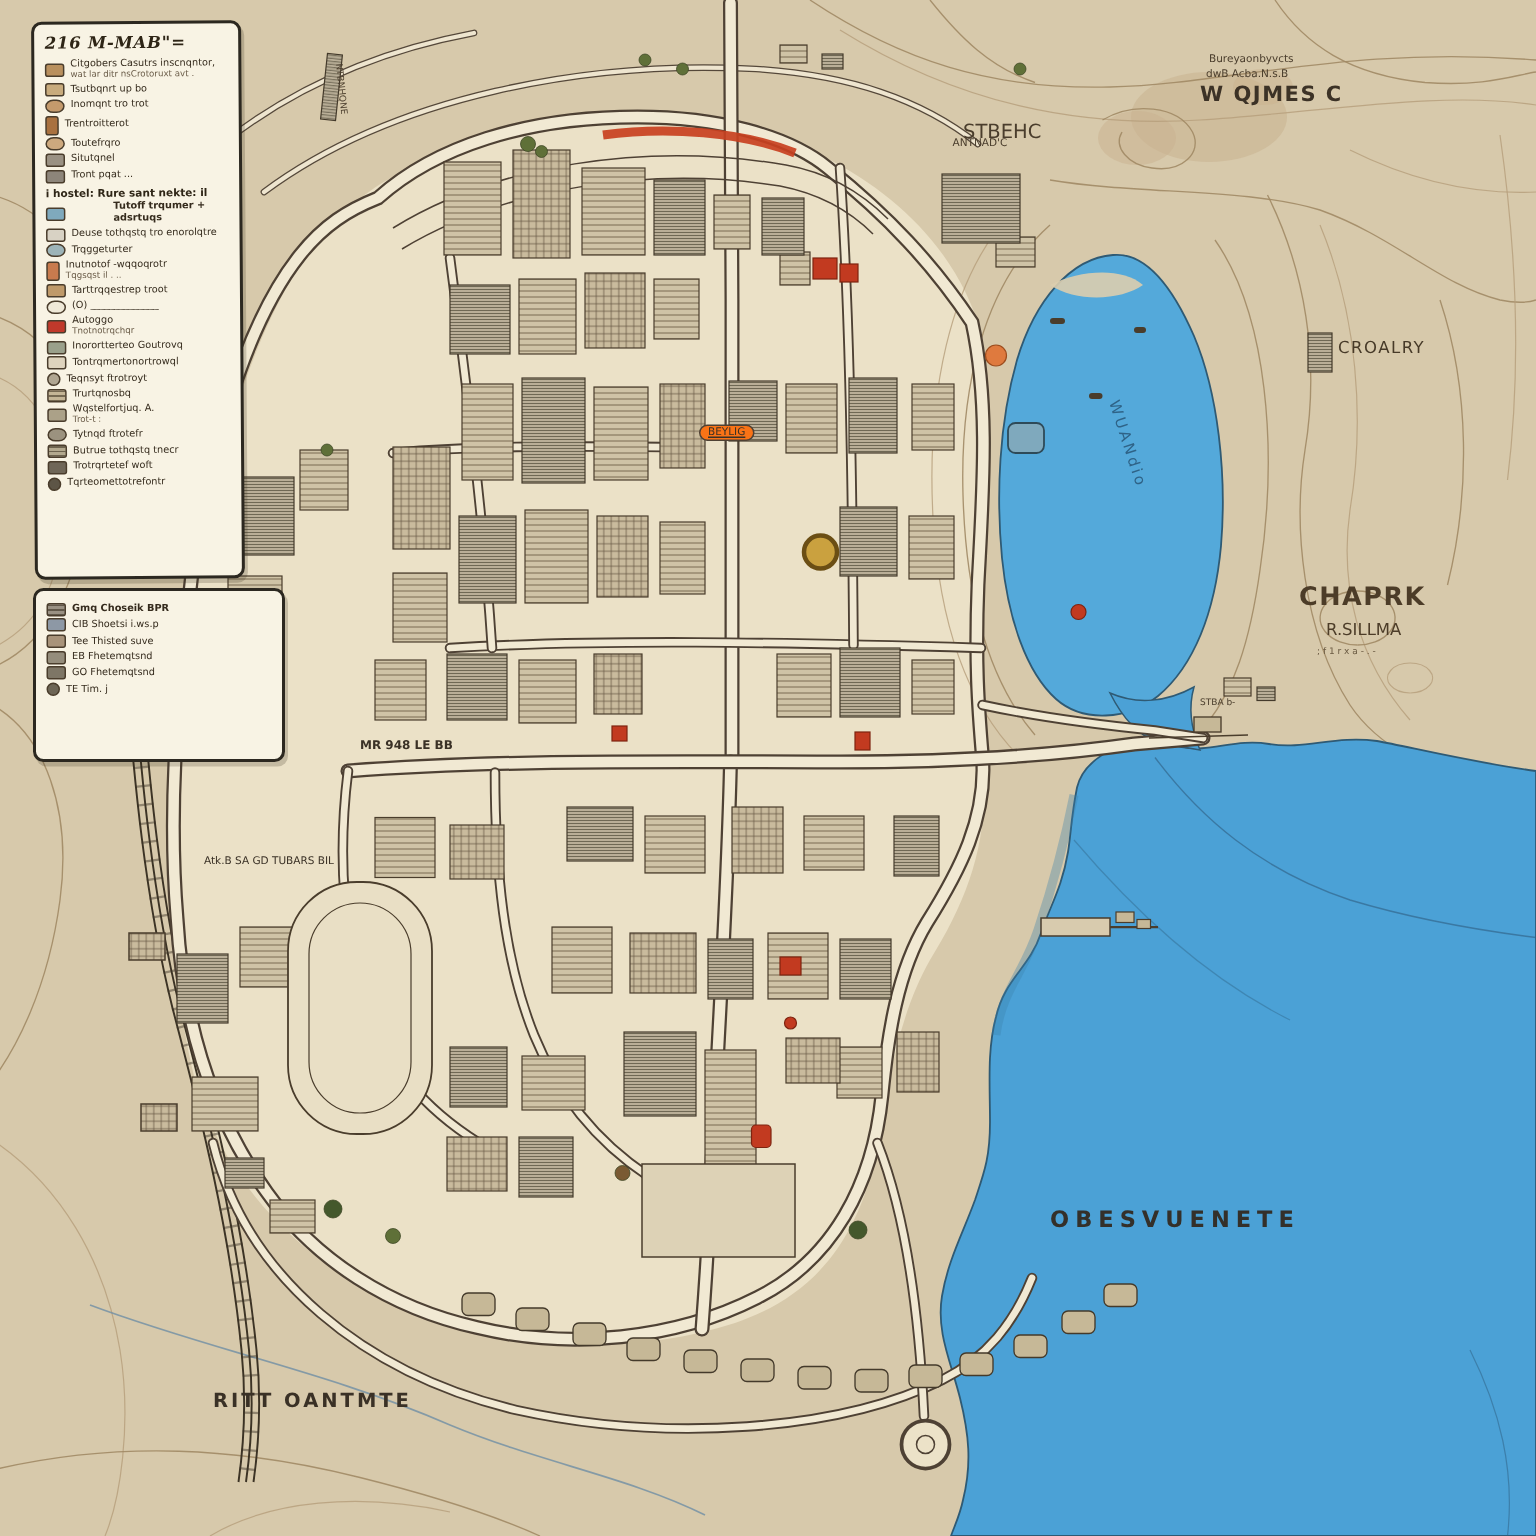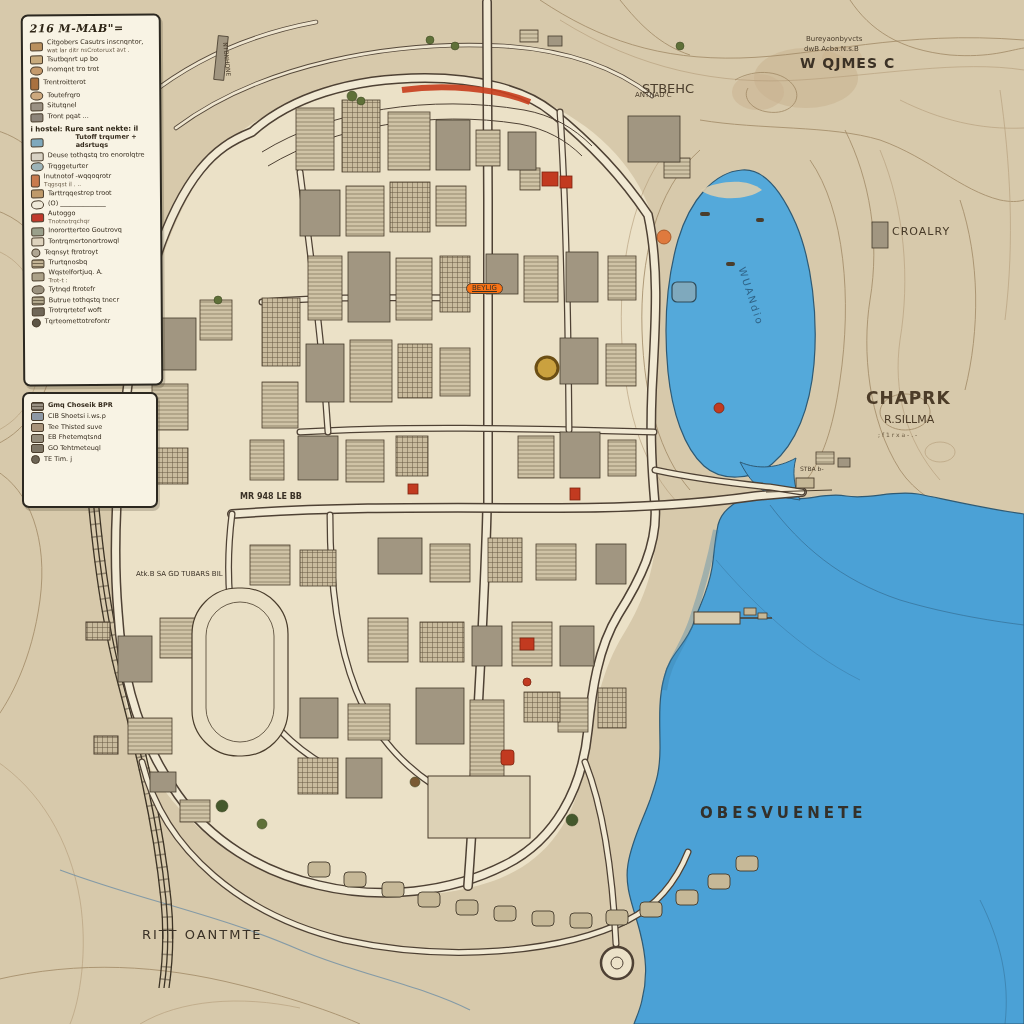--- a/index.html
+++ b/index.html
@@ -17,21 +17,21 @@
   .ct2{fill:none;stroke:#b59e7a;stroke-width:.8;opacity:.8;}
   
   .labels{position:absolute;inset:0;pointer-events:none;}
   .map-label{position:absolute;white-space:nowrap;line-height:1;color:#3c3226;
              transform-origin:left top;font-family:"DejaVu Sans",sans-serif;}
   .map-label.pill{background:#f97316;border:1px solid #4e4134;border-radius:7px;padding:1px 5px;text-decoration:underline;}
   
   .legend{position:absolute;background:#f8f3e4;border:2px solid #2c2820;border-radius:7px;
           box-shadow:2px 3px 0 rgba(60,50,30,.22);padding:6px 7px;box-sizing:border-box;overflow:hidden;}
   #legend-1{left:22px;top:14px;width:140px;height:372px;transform:rotate(-.4deg);}
-  #legend-2{left:22px;top:392px;width:136px;height:116px;}
+  #legend-2{left:22px;top:392px;width:168px;height:116px;}
   .lg-title{font-family:"DejaVu Serif",serif;font-style:italic;font-weight:bold;font-size:11px;
             letter-spacing:.5px;color:#2e2516;margin:0 0 4px 0;}
   .lg-row{display:flex;align-items:center;gap:4px;margin:1.7px 0;}
   .lg-icon{flex:0 0 auto;width:13px;height:9px;border:1px solid #4a3d2c;border-radius:2px;box-sizing:border-box;}
   .s-oval{border-radius:50% / 60%;}
   .s-circle{width:9px;height:9px;border-radius:50%;}
   .s-tall{width:9px;height:13px;}
   .s-lines{background-image:repeating-linear-gradient(0deg,rgba(40,30,15,.5) 0 1px,transparent 1px 3px);}
   .lg-txt{display:flex;flex-direction:column;}
   .lg-label{font-size:6.5px;color:#352b1d;line-height:1.2;}
@@ -305,21 +305,21 @@
 
 <div class="labels" id="labels-layer">
       <div class="map-label" style="left: 806px; top: 36px; font-size: 7px; color: rgb(74, 61, 44);">Bureyaonbyvcts</div>
       <div class="map-label" style="left: 804px; top: 46px; font-size: 7px; color: rgb(74, 61, 44);">dwB Acba.N.s.B</div>
       <div class="map-label" style="left: 800px; top: 56px; font-size: 14px; color: rgb(60, 50, 38); font-weight: 700; letter-spacing: 1px;">W QJMES C</div>
       <div class="map-label" style="left: 892px; top: 226px; font-size: 11px; color: rgb(71, 58, 40); letter-spacing: 1px;">CROALRY</div>
       <div class="map-label" style="left: 866px; top: 390px; font-size: 17px; color: rgb(76, 60, 40); font-weight: 600; letter-spacing: 1px;">CHAPRK</div>
       <div class="map-label" style="left: 884px; top: 414px; font-size: 11px; color: rgb(76, 60, 40);">R.SILLMA</div>
       <div class="map-label" style="left: 878px; top: 432px; font-size: 6px; color: rgb(106, 90, 66);">; f 1 r x a - . -</div>
       <div class="map-label" style="left: 700px; top: 806px; font-size: 15px; color: rgb(52, 48, 42); font-weight: 700; letter-spacing: 4px;">OBESVUENETE</div>
-      <div class="map-label" style="left: 142px; top: 928px; font-size: 13px; color: rgb(58, 49, 38); font-weight: 400; letter-spacing: 2px;">RITT OANTMTE</div>
+      <div class="map-label" style="left: 142px; top: 928px; font-size: 13px; color: rgb(58, 49, 38); font-weight: 700; letter-spacing: 2px;">RITT OANTMTE</div>
       <div class="map-label" style="left: 746px; top: 266px; font-size: 10px; color: rgb(47, 99, 135); letter-spacing: 2px; transform: rotate(72deg);">WUANdio</div>
       <div class="map-label" style="left: 240px; top: 493px; font-size: 8px; color: rgb(58, 49, 38); font-weight: 600;">MR 948 LE BB</div>
       <div class="map-label" style="left: 136px; top: 571px; font-size: 7px; color: rgb(58, 49, 38);">Atk.B SA GD TUBARS BIL</div>
       <div class="map-label" style="left: 642px; top: 82px; font-size: 13px; color: rgb(74, 61, 44);">STBEHC</div>
       <div class="map-label" style="left: 635px; top: 92px; font-size: 7px; color: rgb(74, 61, 44);">ANTNAD'C</div>
       <div class="map-label pill" style="left: 466px; top: 283px; font-size: 7px; color: rgb(58, 49, 38);">BEYLIG</div>
       <div class="map-label" style="left: 228px; top: 42px; font-size: 6px; color: rgb(74, 61, 44); transform: rotate(84deg);">NTBNHQNE</div>
       <div class="map-label" style="left: 800px; top: 466px; font-size: 6px; color: rgb(74, 61, 44);">STBA b-</div>
     </div>
 
@@ -493,21 +493,21 @@
         </div>
         <div class="lg-row">
           <span class="lg-icon s-rect" style="background: rgb(149, 141, 124);"></span>
           <span class="lg-txt">
             <span class="lg-label">EB Fhetemqtsnd</span>
           </span>
         </div>
         <div class="lg-row">
           <span class="lg-icon s-rect" style="background: rgb(126, 118, 102);"></span>
           <span class="lg-txt">
-            <span class="lg-label">GO Tehtmeteuql</span>
+            <span class="lg-label">GO Fhetemqtsnd</span>
           </span>
         </div>
         <div class="lg-row">
           <span class="lg-icon s-circle" style="background: rgb(109, 101, 85);"></span>
           <span class="lg-txt">
             <span class="lg-label">TE Tim. j</span>
           </span>
         </div>
       </div>
 </div>

